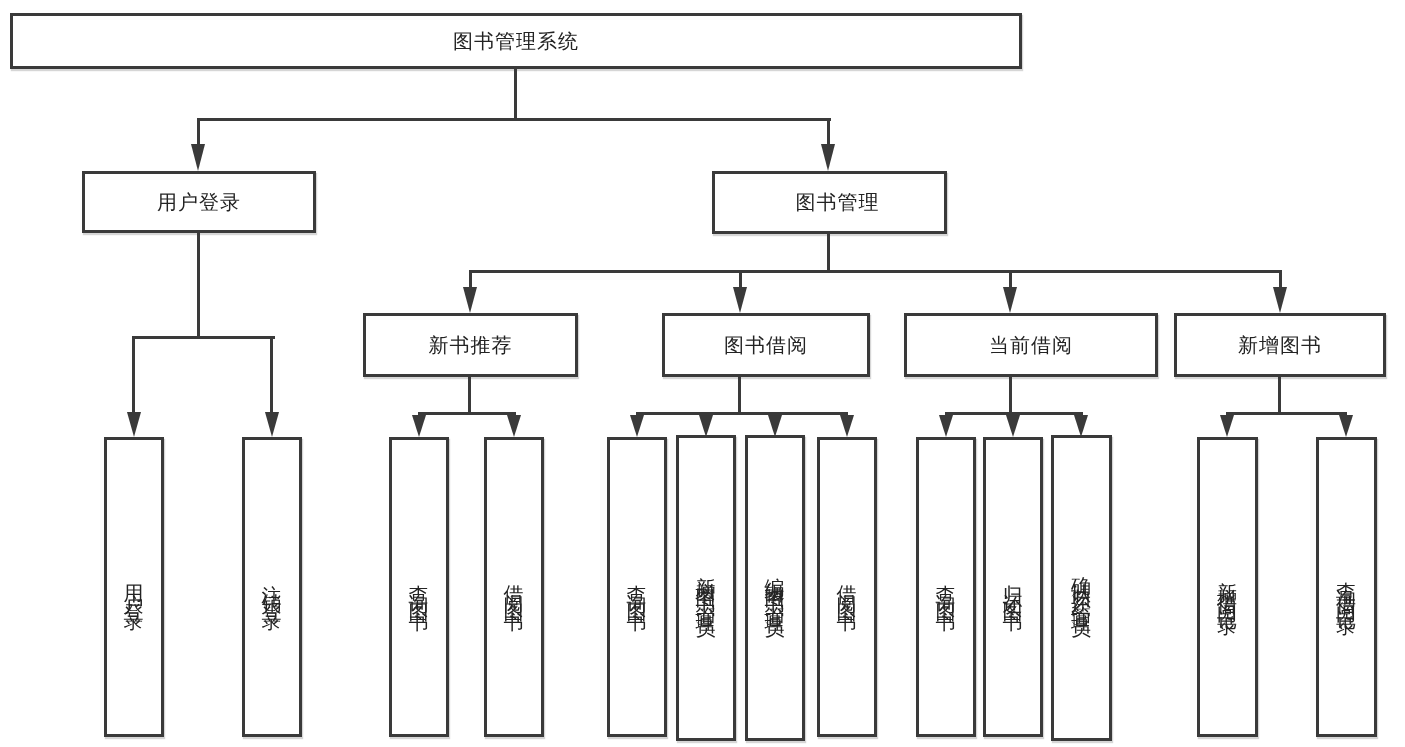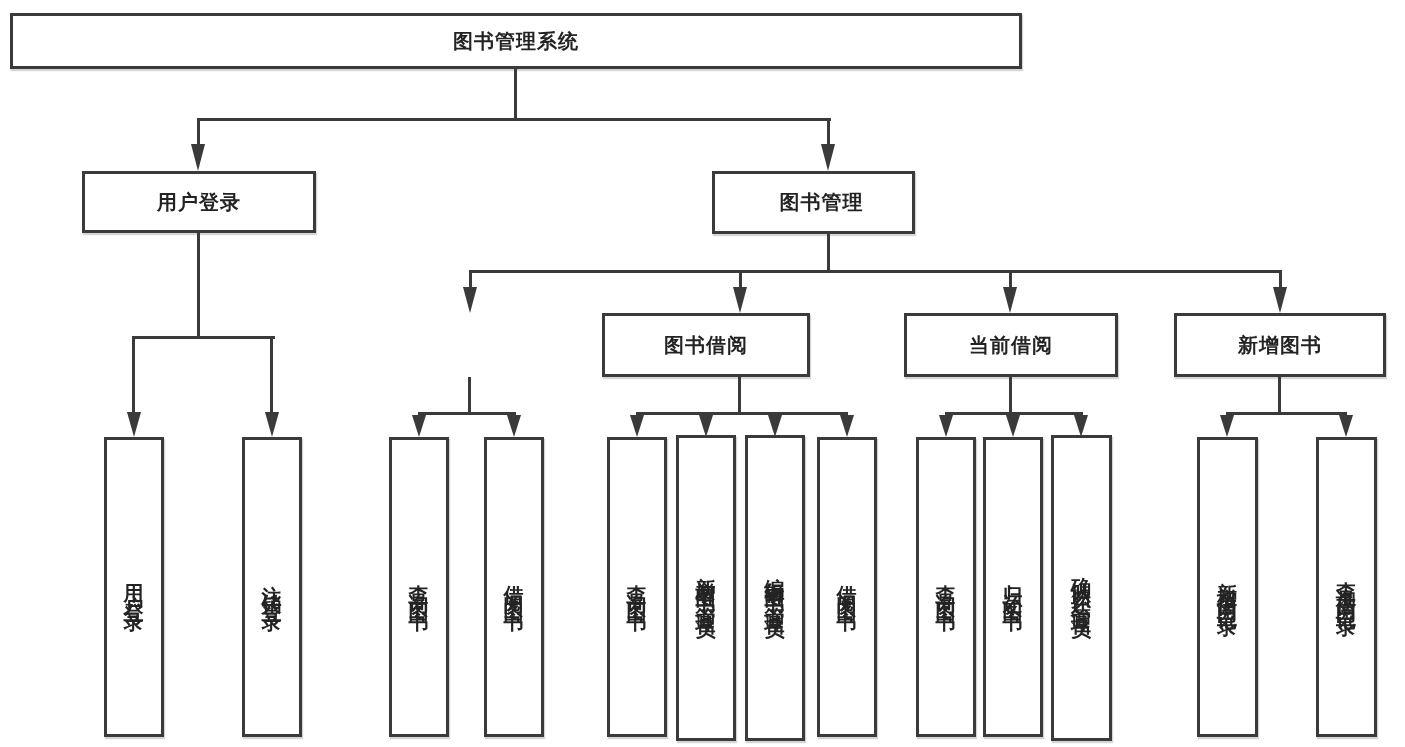--- a/index.html
+++ b/index.html
@@ -6,21 +6,21 @@
   #stage {
     position:relative; width:1405px; height:747px; background:#ffffff;
     font-family:"Liberation Sans","DejaVu Sans",sans-serif; overflow:hidden;
   }
   .box {
     position:absolute; box-sizing:border-box; background:#ffffff;
     border:3px solid #3a3a3a; display:flex; align-items:center; justify-content:center;
     color:#232323; font-size:20px;
     box-shadow:1px 2px 1px rgba(90,90,90,0.25);
   }
-  .box .lbl { white-space:nowrap; letter-spacing:1px;font-weight:bold; }
+  .box .lbl { white-space:nowrap; letter-spacing:1px; }
   .v .lbl {
     writing-mode:vertical-rl; text-orientation:mixed;
     letter-spacing:9px; white-space:normal; line-height:1.1;
   }
   .line { position:absolute; background:#3a3a3a; }
   .ah {
     position:absolute; width:0; height:0;
     border-left:7px solid transparent; border-right:7px solid transparent;
     border-top:22px solid #3a3a3a;
   }
@@ -41,21 +41,21 @@
   <div class="line" style="left:514px;top:69px;width:3px;height:49px;"></div>
   <div class="line" style="left:197px;top:118px;width:634px;height:3px;"></div>
   <div class="line" style="left:197px;top:121px;width:3px;height:24px;"></div>
   <div class="ah" style="left:191px;top:144px;border-top-width:27px;"></div>
   <div class="line" style="left:827px;top:121px;width:3px;height:24px;"></div>
   <div class="ah" style="left:821px;top:144px;border-top-width:27px;"></div>
 
   <div class="box" style="left:82px;top:171px;width:234px;height:62px;">
     <span class="lbl">用户登录</span>
   </div>
-  <div class="box" style="left:712px;top:171px;width:203px;height:63px;padding-left:16px;">
+  <div class="box" style="left:712px;top:171px;width:235px;height:63px;padding-left:16px;">
     <span class="lbl">图书管理</span>
   </div>
 
   <div class="line" style="left:197px;top:233px;width:3px;height:103px;"></div>
   <div class="line" style="left:132px;top:336px;width:143px;height:3px;"></div>
   <div class="line" style="left:132px;top:339px;width:3px;height:74px;"></div>
   <div class="ah" style="left:127px;top:412px;border-top-width:25px;"></div>
   <div class="line" style="left:270px;top:339px;width:3px;height:74px;"></div>
   <div class="ah" style="left:265px;top:412px;border-top-width:25px;"></div>
 
@@ -63,24 +63,27 @@
   <div class="line" style="left:469px;top:270px;width:813px;height:3px;"></div>
   <div class="line" style="left:469px;top:273px;width:3px;height:15px;"></div>
   <div class="ah" style="left:463px;top:287px;border-top-width:26px;"></div>
   <div class="line" style="left:739px;top:273px;width:3px;height:15px;"></div>
   <div class="ah" style="left:733px;top:287px;border-top-width:26px;"></div>
   <div class="line" style="left:1009px;top:273px;width:3px;height:15px;"></div>
   <div class="ah" style="left:1003px;top:287px;border-top-width:26px;"></div>
   <div class="line" style="left:1279px;top:273px;width:3px;height:15px;"></div>
   <div class="ah" style="left:1273px;top:287px;border-top-width:26px;"></div>
 
-  <div class="box" style="left:602px;top:313px;width:208px;height:64px;">
+  <div class="box" style="left:363px;top:313px;width:215px;height:64px;">
+    <span class="lbl">新书推荐</span>
+  </div>
+  <div class="box" style="left:662px;top:313px;width:208px;height:64px;">
     <span class="lbl">图书借阅</span>
   </div>
-  <div class="box" style="left:904px;top:313px;width:214px;height:64px;">
+  <div class="box" style="left:904px;top:313px;width:254px;height:64px;">
     <span class="lbl">当前借阅</span>
   </div>
   <div class="box" style="left:1174px;top:313px;width:212px;height:64px;">
     <span class="lbl">新增图书</span>
   </div>
 
   <div class="line" style="left:468px;top:377px;width:3px;height:35px;"></div>
   <div class="line" style="left:418px;top:412px;width:98px;height:3px;"></div>
   <div class="ah" style="left:412px;top:415px;"></div>
   <div class="ah" style="left:507px;top:415px;"></div>

